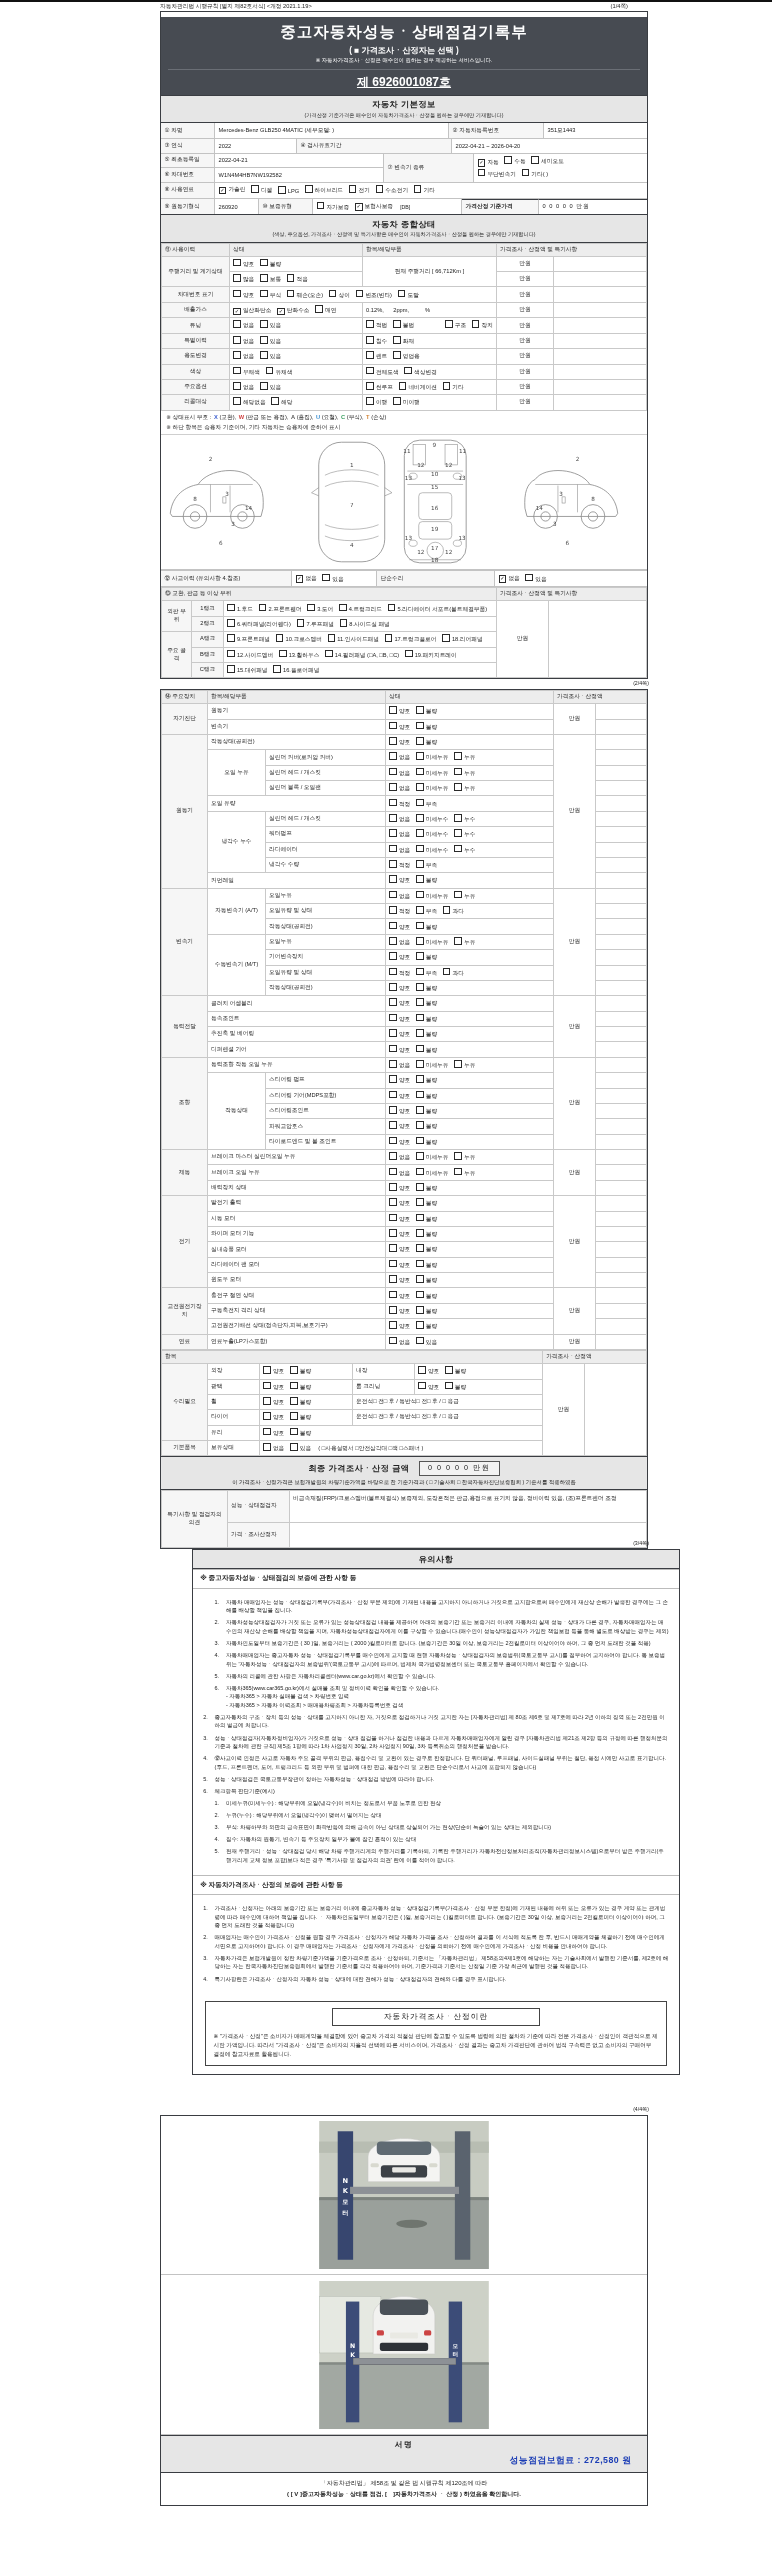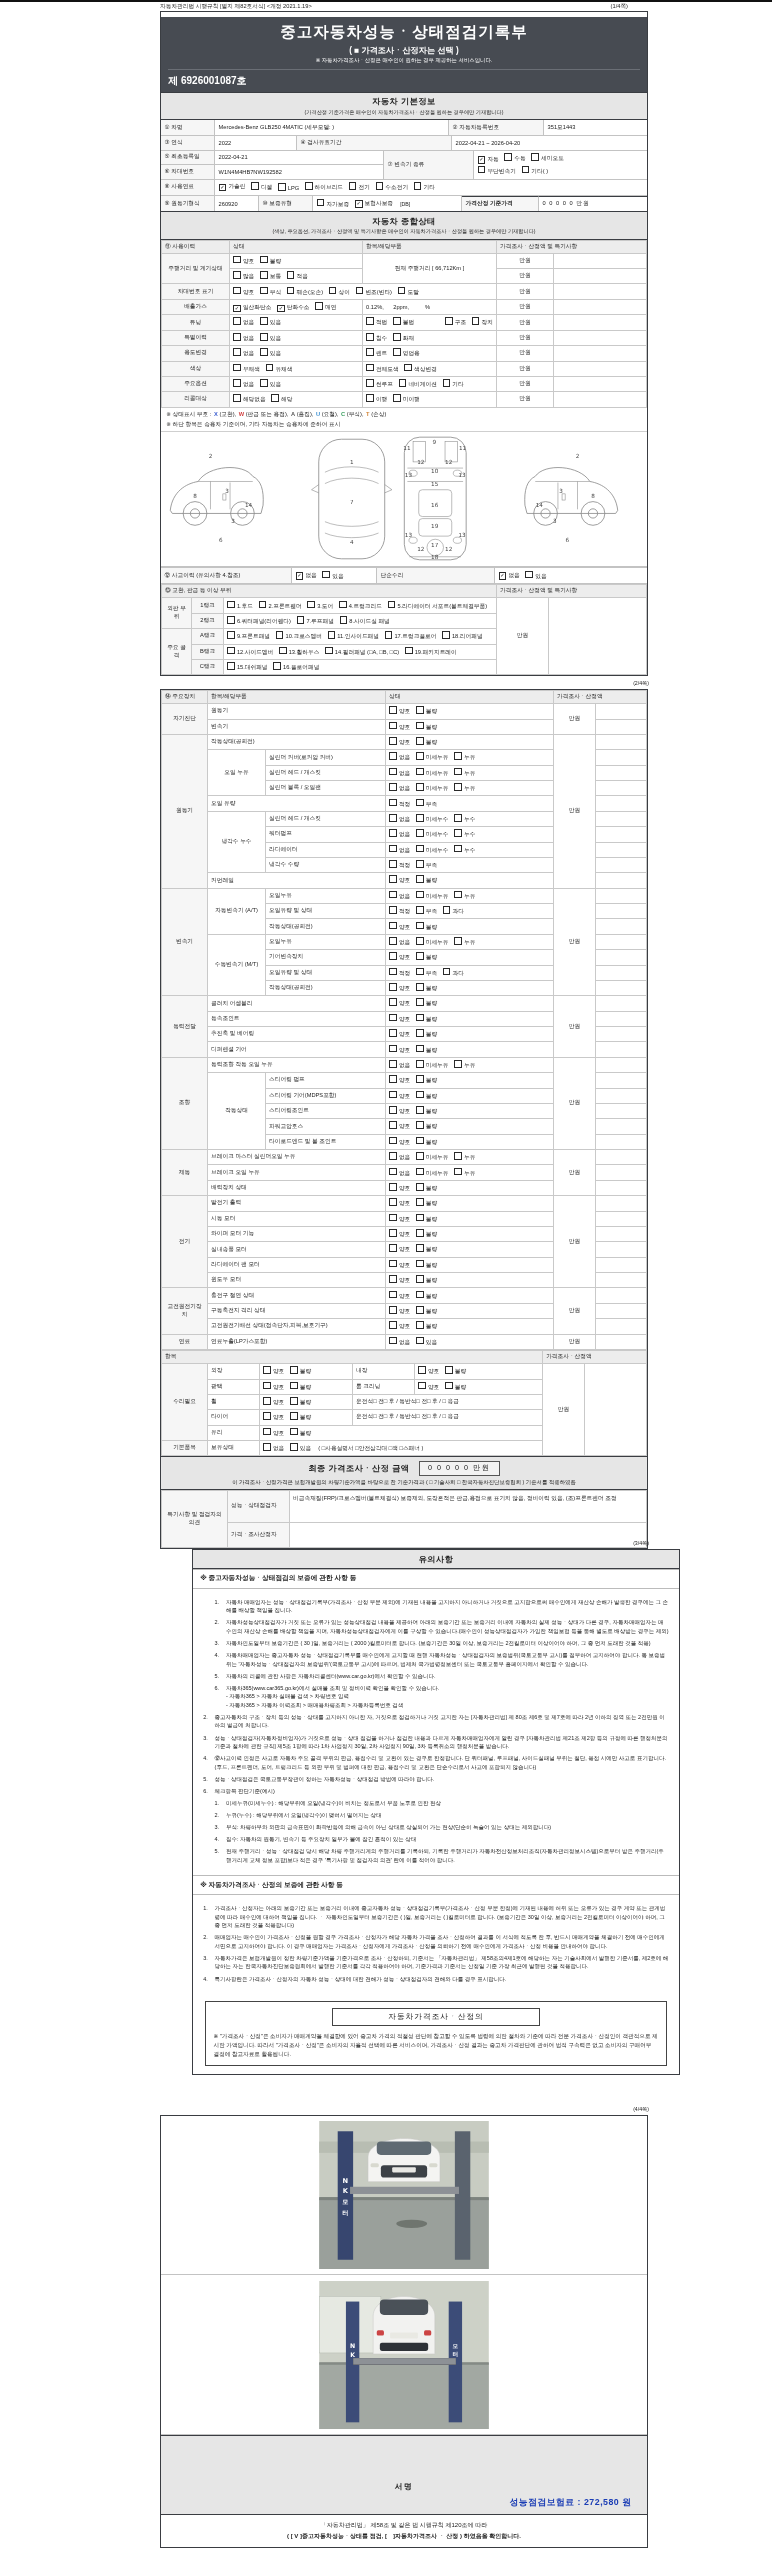--- a/index.html
+++ b/index.html
@@ -9,21 +9,21 @@
   .lawrow{position:absolute;top:3.1px;left:160px;width:468px;display:flex;justify-content:space-between;font-size:5.7px;color:#222;}
   .col{position:absolute;left:160px;width:488px;}
   .blk{border:1px solid #3a3d42;background:#fff;box-sizing:border-box;}
   .pagelabel{text-align:right;font-size:5.2px;padding:1px 1px;color:#222;}
   
   .dark{background:#474b52;color:#fff;padding:0 7.2px 4.1px 7.2px;}
   .stripe{height:2.1px;background:#fff;margin:2.6px -7.2px 5.2px -7.2px;}
   .t-main{text-align:center;font-size:15.5px;font-weight:bold;letter-spacing:1px;margin:1px 0 2.1px;}
   .t-sub{text-align:center;font-size:8.2px;font-weight:bold;margin:1px 0;}
   .t-note{text-align:center;font-size:5.4px;margin:1px 0 5.2px;}
-  .docno{font-size:10px;font-weight:bold;text-align:left;padding-top:3.1px;border-top:0.5px solid #6a6e75;}
+  .docno{font-size:12px;font-weight:bold;text-align:center;padding-top:3.1px;border-top:0.5px solid #6a6e75;text-decoration:underline;}
   
   .band{background:#e6e6e6;text-align:center;padding:3.6px 2.1px 3.1px;border-bottom:0.8px solid #3a3d42;border-top:0.8px solid #3a3d42;}
   .band:first-child{border-top:none;}
   .band h2{margin:0;font-size:8.2px;font-weight:bold;letter-spacing:0.5px;}
   .band .n{font-size:5.2px;margin-top:1.5px;}
   
   .frow{display:flex;border-bottom:0.5px solid #c3c3c3;align-items:stretch;}
   .fc{padding:2.6px 3.6px;border-right:0.5px solid #c3c3c3;box-sizing:border-box;display:flex;align-items:center;}
   .fc:last-child{border-right:none;}
   .lab{background:#f6f6f6;}
@@ -51,21 +51,21 @@
   .fp-lab{font-size:8.2px;font-weight:bold;letter-spacing:0.5px;}
   .fp-val{border:0.5px solid #555;background:#f2f2f2;padding:1.5px 8.2px;font-size:7.2px;letter-spacing:1.5px;}
   .fp-note{font-size:5.4px;margin-top:2.6px;}
   .idea-box{margin:7.2px 12.4px 8.2px;border:0.6px solid #444;padding:6.2px 7.2px 6.2px;position:relative;}
   .idea-title{width:206px;margin:0 auto 5.2px;border:0.6px solid #444;text-align:center;font-size:7.7px;padding:3.1px 0;letter-spacing:1px;background:#fff;}
   .idea-text{font-size:5.6px;line-height:1.6;}
   .b{font-weight:bold;}
   
   .photo-cell{border-bottom:0.5px solid #c3c3c3;display:flex;justify-content:center;align-items:center;padding:5.2px 0;}
   .sign-band{background:#e6e6e6;border-top:0.8px solid #3a3d42;padding:4.1px 15.5px 5.2px;}
-  .sign-title{text-align:center;font-size:7.7px;font-weight:bold;letter-spacing:1.5px;margin-top:42px;}
+  .sign-title{text-align:center;font-size:7.7px;font-weight:bold;letter-spacing:1.5px;}
   .ins-fee{text-align:right;font-size:8.8px;font-weight:bold;margin-top:5.2px;letter-spacing:0.5px;}
   .footer{border-top:0.8px solid #3a3d42;padding:5.2px 5.2px 6.2px;text-align:center;font-size:6px;line-height:1.7;}
   svg text{font-family:"DejaVu Sans",sans-serif;}
 </style>
 </head>
 <body>
 
 <div class="topline"></div>
 
 <div class="lawrow">
@@ -787,21 +787,21 @@
       <div class="nt-item">
         <span class="no">3.</span>
         <span>자동차가격은 보험개발원이 정한 차량기준가액을 기준가격으로 조사ㆍ산정하되, 기준서는 「자동차관리법」 제58조의4제1호에 해당하는 자는 기술사회에서 발행한 기준서를, 제2호에 해당하는 자는 한국자동차진단보증협회에서 발행한 기준서를 각각 적용하여야 하며, 기준가격과 기준서는 산정일 기준 가장 최근에 발행된 것을 적용합니다.</span>
       </div>
       <div class="nt-item">
         <span class="no">4.</span>
         <span>특기사항란은 가격조사ㆍ산정자의 자동차 성능ㆍ상태에 대한 견해가 성능ㆍ상태점검자의 견해와 다를 경우 표시합니다.</span>
       </div>
     </div>
   <div class="idea-box">
-    <div class="idea-title">자동차가격조사ㆍ산정의</div>
+    <div class="idea-title">자동차가격조사ㆍ산정이란</div>
     <div class="idea-text">※ "가격조사ㆍ산정"은 소비자가 매매계약을 체결함에 있어 중고차 가격의 적절성 판단에 참고할 수 있도록 법령에 의한 절차와 기준에 따라 전문 가격조사ㆍ산정인이 객관적으로 제시한 가액입니다. 따라서 "가격조사ㆍ산정"은 소비자의 자율적 선택에 따른 서비스이며, 가격조사ㆍ산정 결과는 중고차 가격판단에 관하여 법적 구속력은 없고 소비자의 구매여부 결정에 참고자료로 활용됩니다.</div>
   </div>
 </div>
 <div class="col pagelabel" id="pl4" style="top:2105px;">(4/4쪽)</div>
 
 <div class="col blk" style="top:2115px;">
   <div class="photo-cell">
     <svg width="170" height="148" viewBox="0 0 330 288" style="font-size:11px">
       <rect width="330" height="288" fill="#c8ccc2"></rect>
       <rect y="150" width="330" height="138" fill="#9aa09b"></rect>

